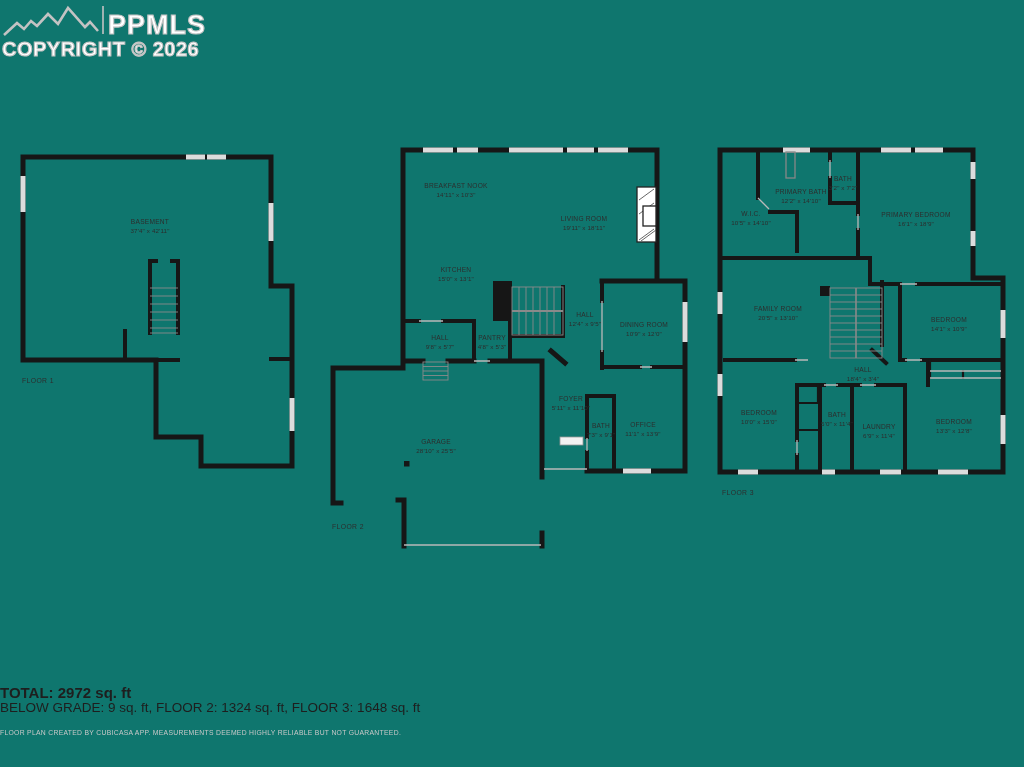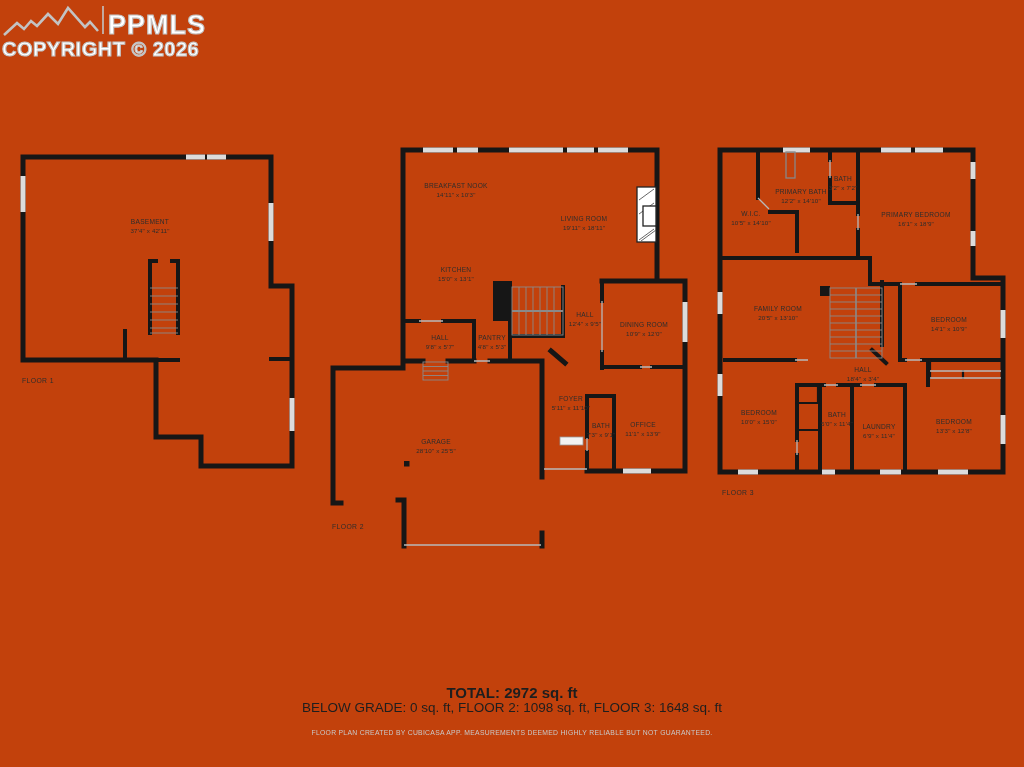--- a/index.html
+++ b/index.html
@@ -1,26 +1,26 @@
 <!DOCTYPE html>
 <html><head>
 <meta charset="utf-8">
 <style>
   html,body{margin:0;padding:0;background:#fff;}
-  #page{position:relative;width:1024px;height:767px;background:#c2410c;overflow:hidden;
+  #page{position:relative;width:1024px;height:767px;background:#0f766e;overflow:hidden;
         font-family:"Liberation Sans",sans-serif;}
   svg{position:absolute;top:0;left:0;}
   .rn{font-family:"Liberation Sans",sans-serif;font-size:6.6px;fill:#2d2d2d;text-anchor:middle;letter-spacing:.25px;}
   .rd{font-family:"Liberation Sans",sans-serif;font-size:6.2px;fill:#2d2d2d;text-anchor:middle;letter-spacing:.15px;}
   .fl{font-family:"Liberation Sans",sans-serif;font-size:6.8px;fill:#2d2d2d;letter-spacing:.4px;}
   .wm-brand{font-family:"Liberation Sans",sans-serif;font-size:27px;font-weight:bold;letter-spacing:1px;
             fill:#ffffff;stroke:#c3c3c3;stroke-width:1.1;}
   .wm-copy{font-family:"Liberation Sans",sans-serif;font-size:20px;font-weight:bold;letter-spacing:.5px;
            fill:#ffffff;stroke:#c3c3c3;stroke-width:1.1;}
-  .summary{position:absolute;left:0;top:685px;width:1024px;text-align:center;color:#1e1e1e;}
+  .summary{position:absolute;left:0;top:685px;width:1024px;color:#1e1e1e;}
   .summary .total{font-size:15px;font-weight:bold;line-height:15px;}
   .summary .line{font-size:13.5px;line-height:15px;}
   .summary .disclaimer{font-size:6.8px;color:#c9c9c9;margin-top:14px;letter-spacing:.3px;}
 </style>
 </head>
 <body>
 
 <div id="page">
 
 <svg width="1024" height="767" viewBox="0 0 1024 767" xmlns="http://www.w3.org/2000/svg">
@@ -163,17 +163,17 @@
     <text class="rn" x="879" y="429">LAUNDRY</text>
     <text class="rd" x="879" y="438">6'9" x 11'4"</text>
     <text class="rn" x="954" y="424">BEDROOM</text>
     <text class="rd" x="954" y="433">13'3" x 12'8"</text>
     <text class="fl" x="722" y="495">FLOOR 3</text>
   </g>
 </svg>
 
   <div class="summary">
     <div class="total">TOTAL: 2972 sq. ft</div>
-    <div class="line">BELOW GRADE: 0 sq. ft, FLOOR 2: 1098 sq. ft, FLOOR 3: 1648 sq. ft</div>
+    <div class="line">BELOW GRADE: 9 sq. ft, FLOOR 2: 1324 sq. ft, FLOOR 3: 1648 sq. ft</div>
     <div class="disclaimer">FLOOR PLAN CREATED BY CUBICASA APP. MEASUREMENTS DEEMED HIGHLY RELIABLE BUT NOT GUARANTEED.</div>
   </div>
 
 </div>
 
 </body></html>

